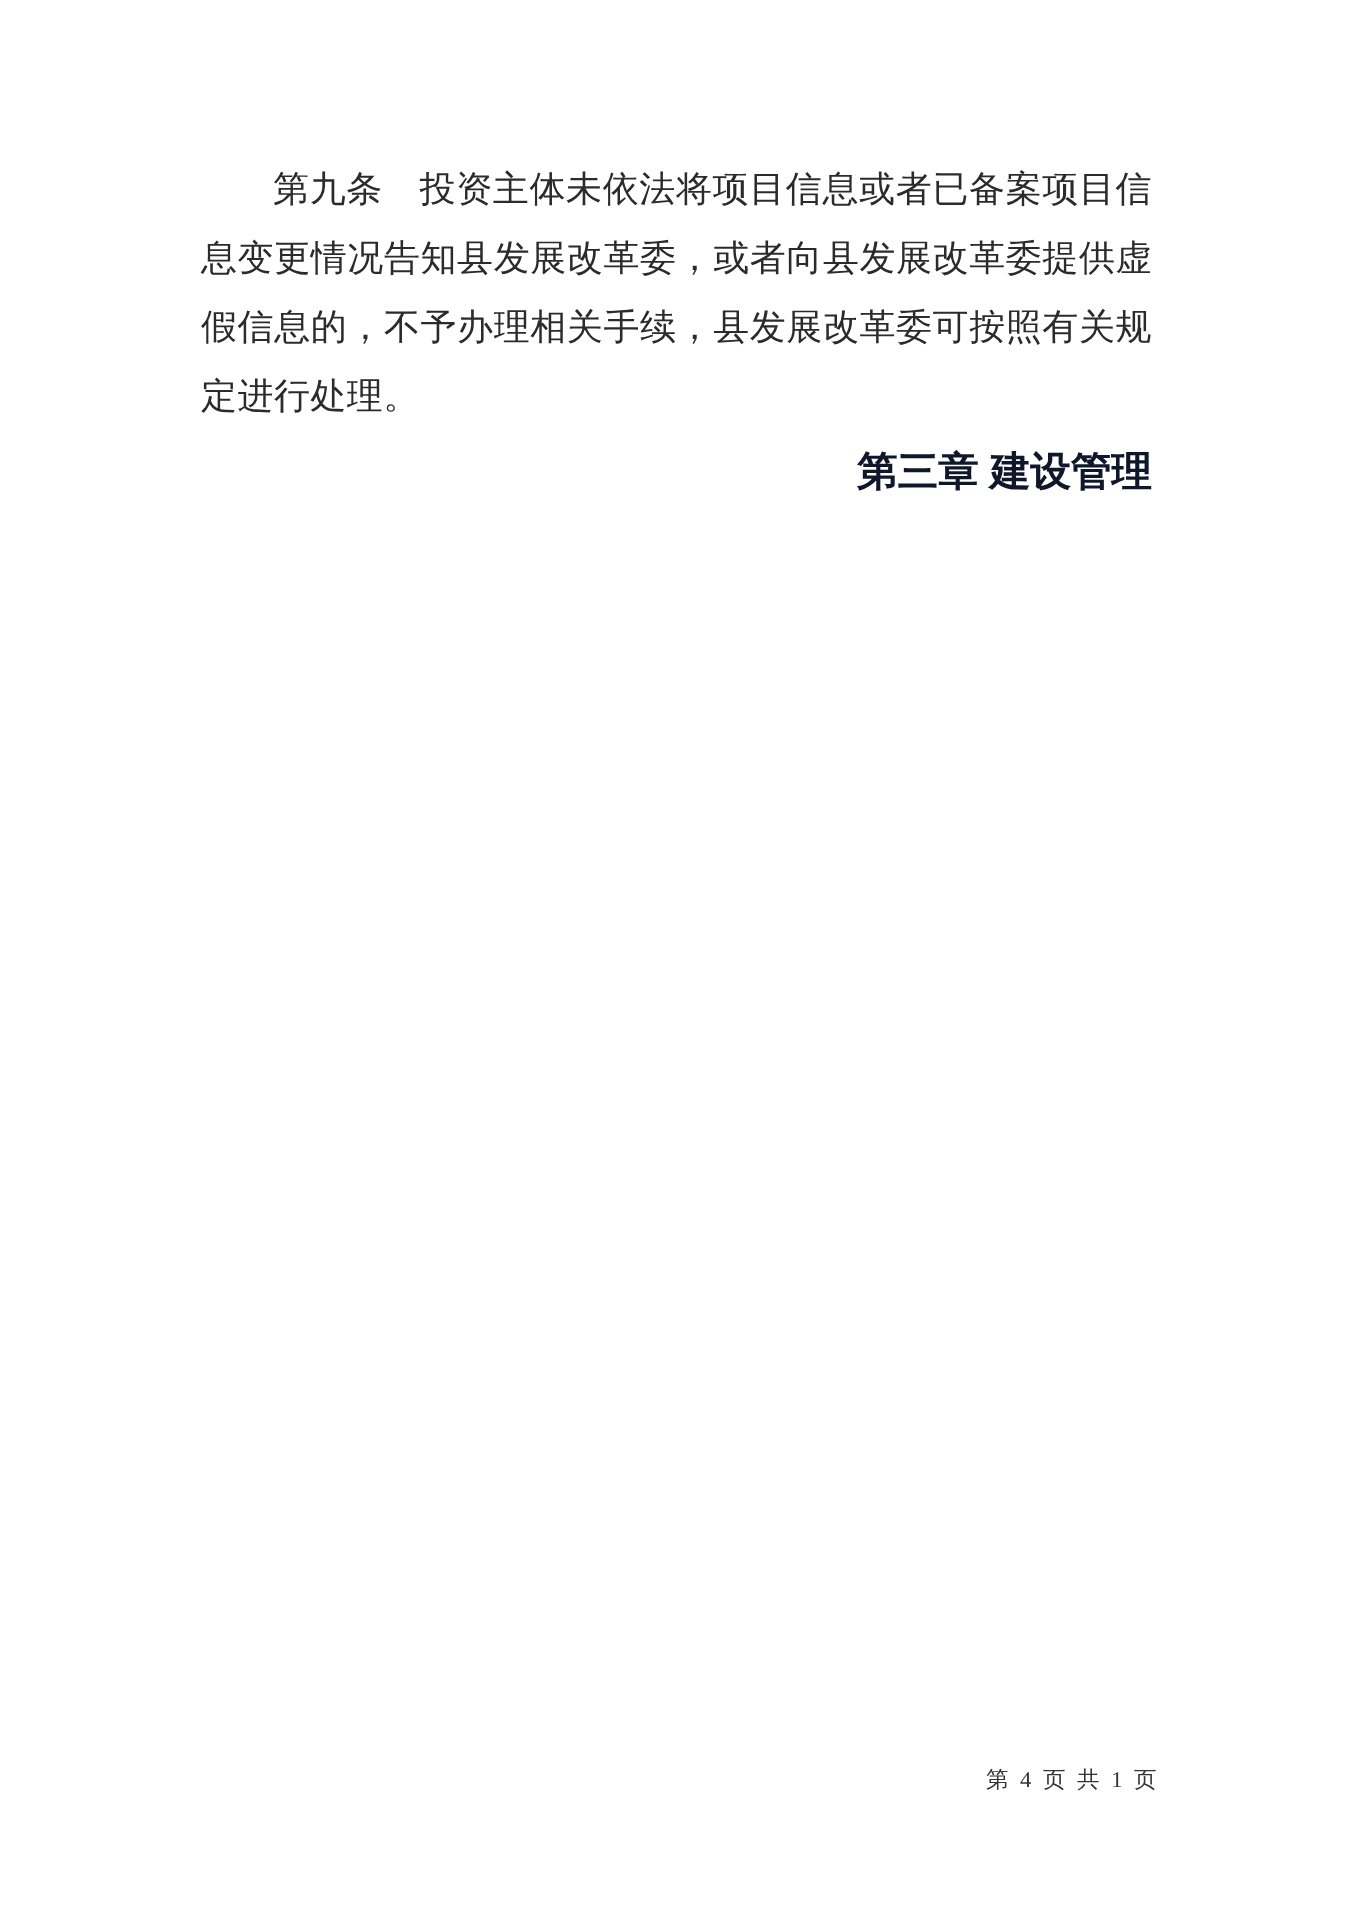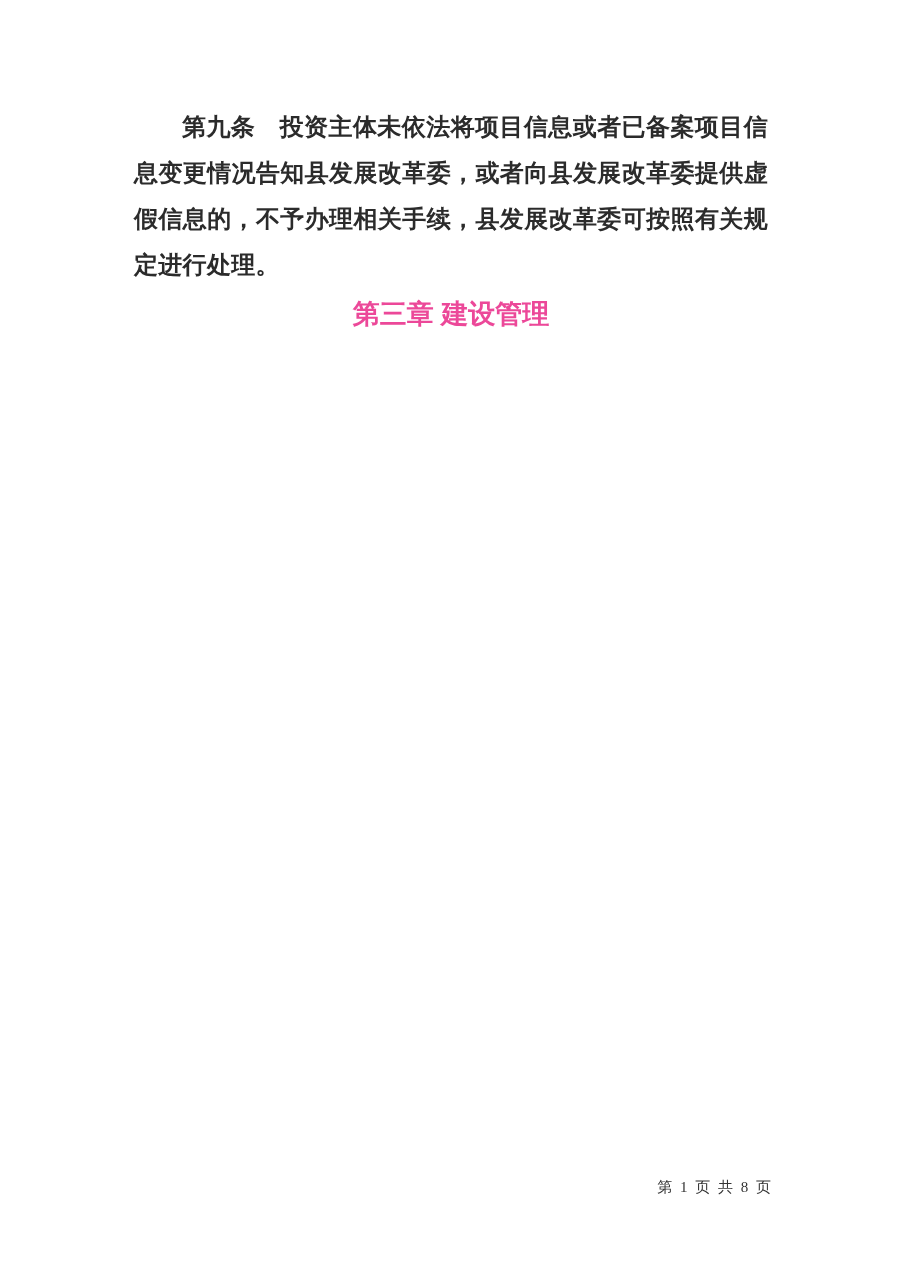--- a/index.html
+++ b/index.html
@@ -27,44 +27,43 @@
     margin: 0;
     font-size: 24px;
     line-height: 46px;
     text-align: justify;
     text-justify: inter-character;
     letter-spacing: 0.3px;
     word-break: break-all;
   }
   p.indent {
     text-indent: 2em;
-    font-weight: bold;
   }
   h2.chapter {
     margin: 2px 0 2px 0;
     font-family: "Liberation Sans", sans-serif;
     font-weight: bold;
     font-size: 27px;
     line-height: 48px;
-    text-align: center;
-    color: #ec4899;
+    text-align: right;
+    color: #0f172a;
   }
   .footer {
     position: absolute;
     top: 1176px;
     right: 127px;
     font-size: 15px;
     line-height: 22px;
     letter-spacing: 2px;
     color: #333333;
     font-family: "Liberation Serif", serif;
   }
 </style>
 </head>
 <body>
 
 <div class="page">
   <div class="content">
     <p class="body indent">第九条　投资主体未依法将项目信息或者已备案项目信息变更情况告知县发展改革委，或者向县发展改革委提供虚假信息的，不予办理相关手续，县发展改革委可按照有关规定进行处理。</p>
     <h2 class="chapter">第三章 建设管理</h2>
   </div>
-  <div class="footer">第 1 页 共 8 页</div>
+  <div class="footer">第 4 页 共 1 页</div>
 </div>
 
 </body></html>

